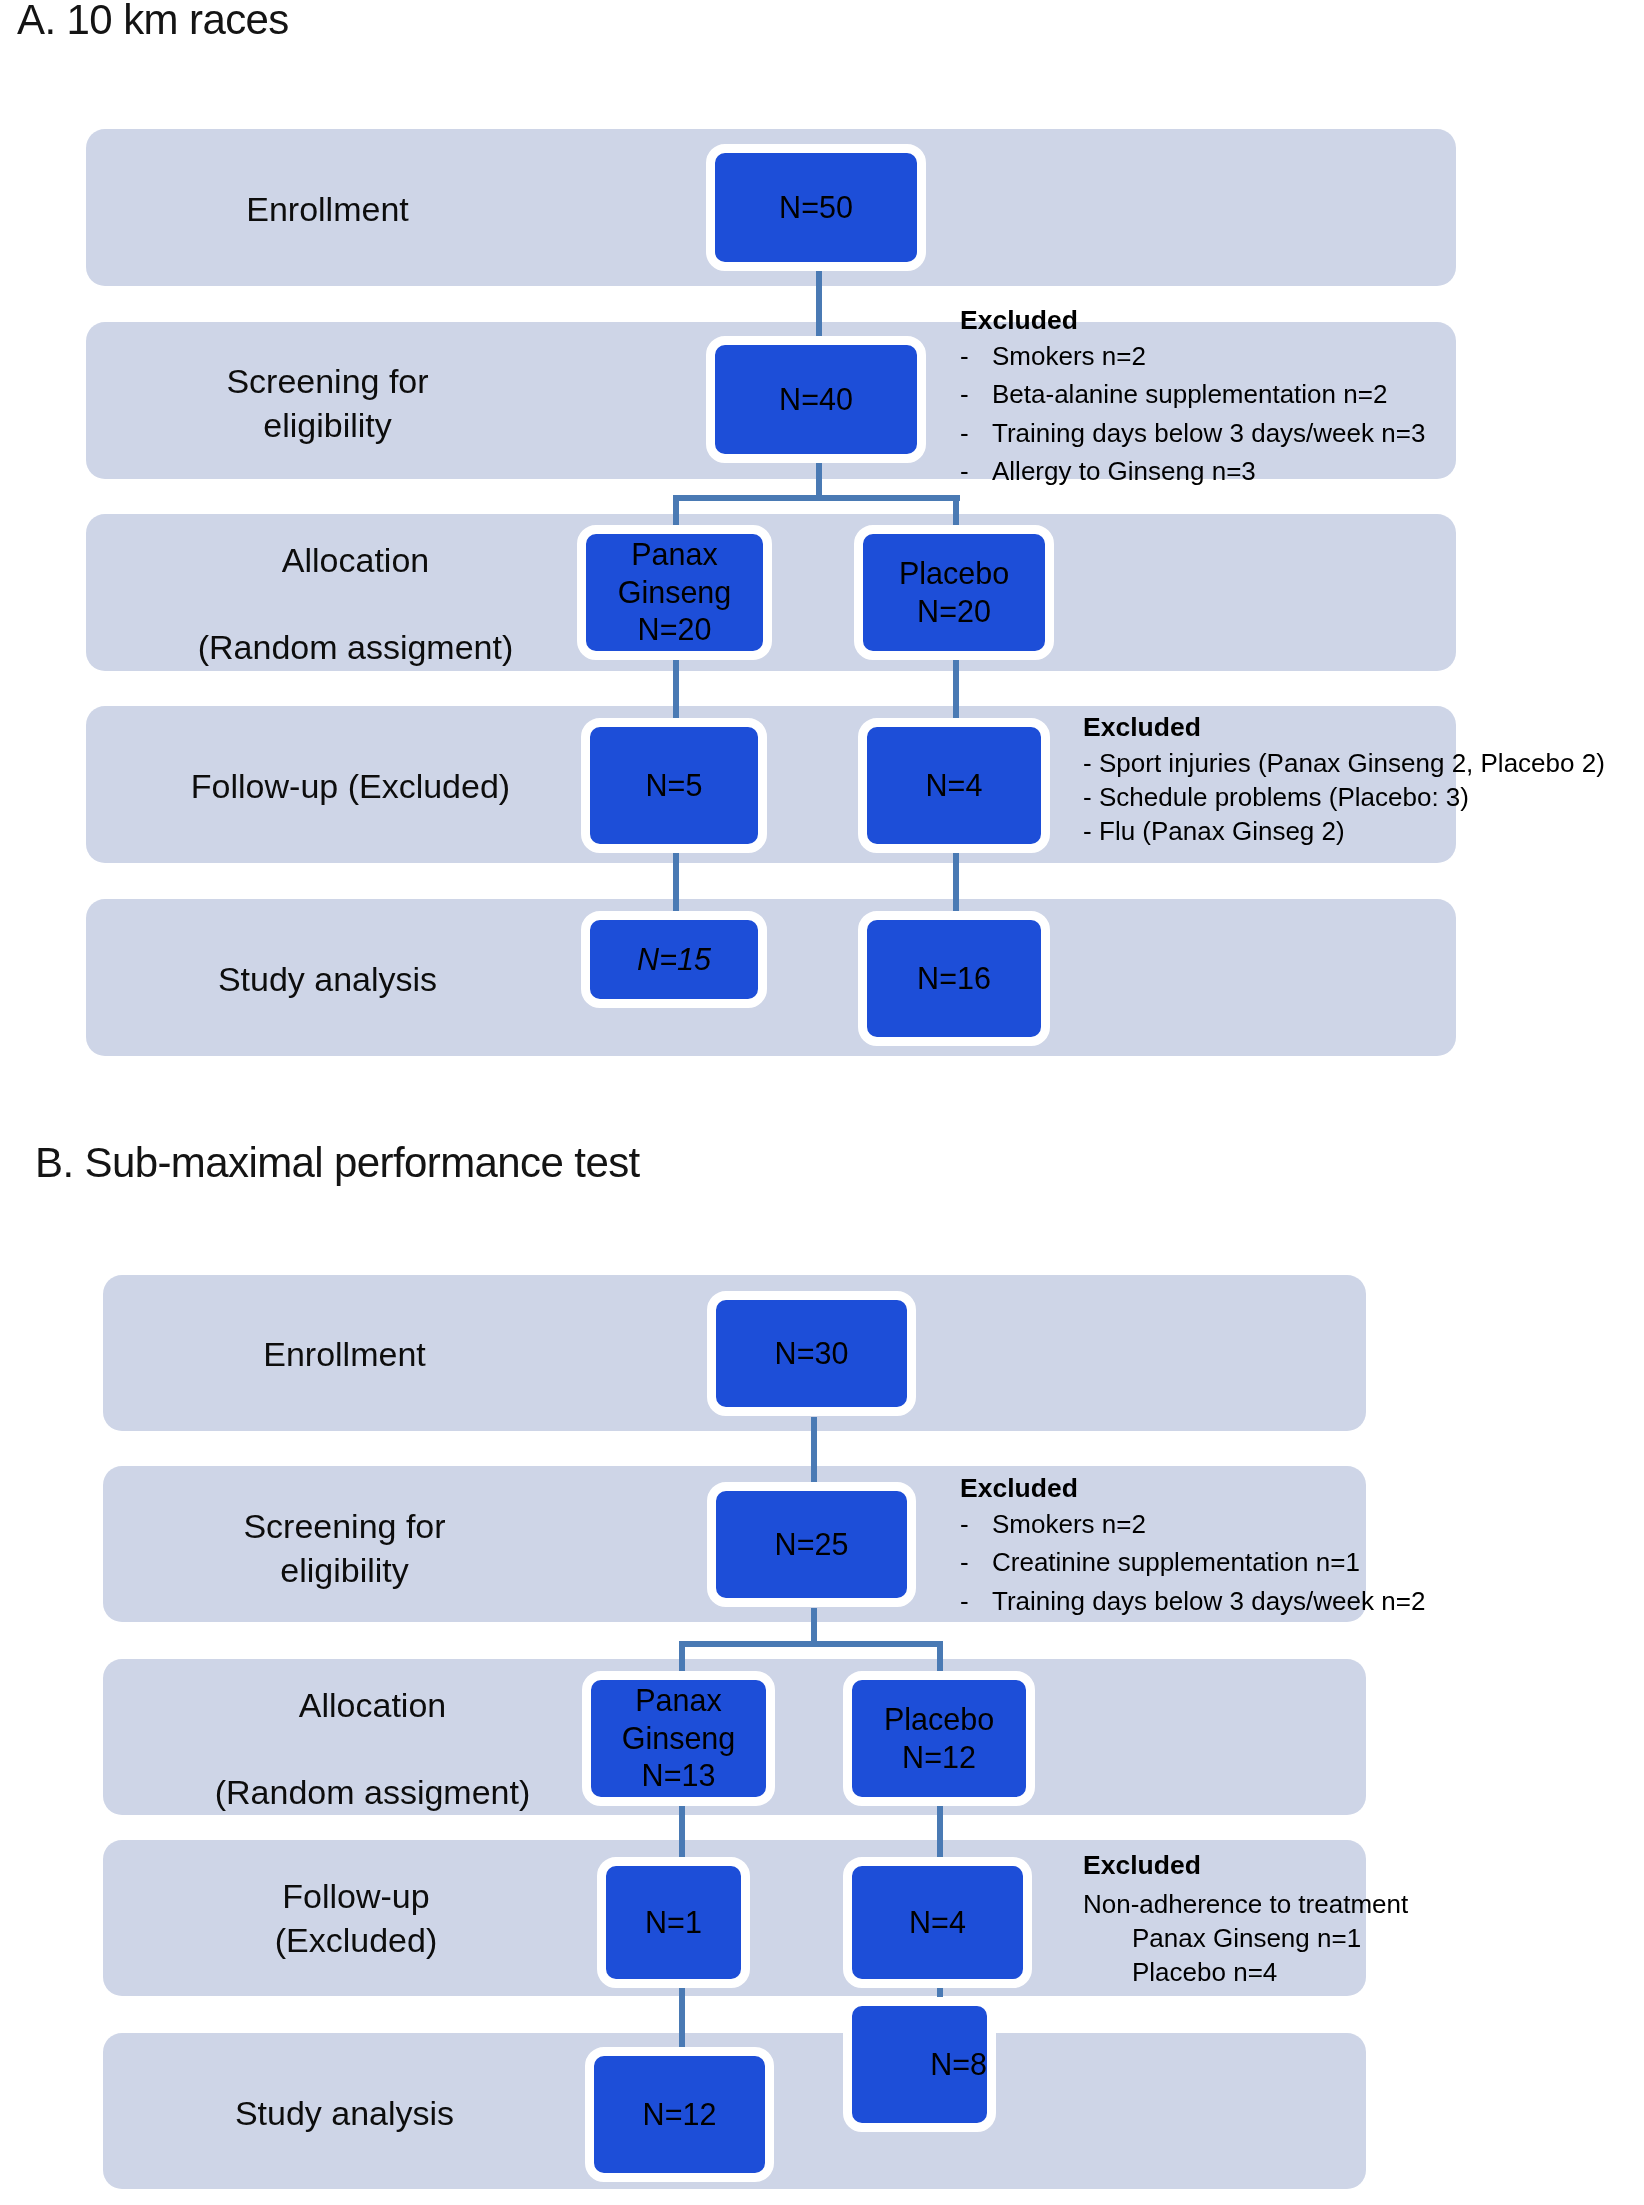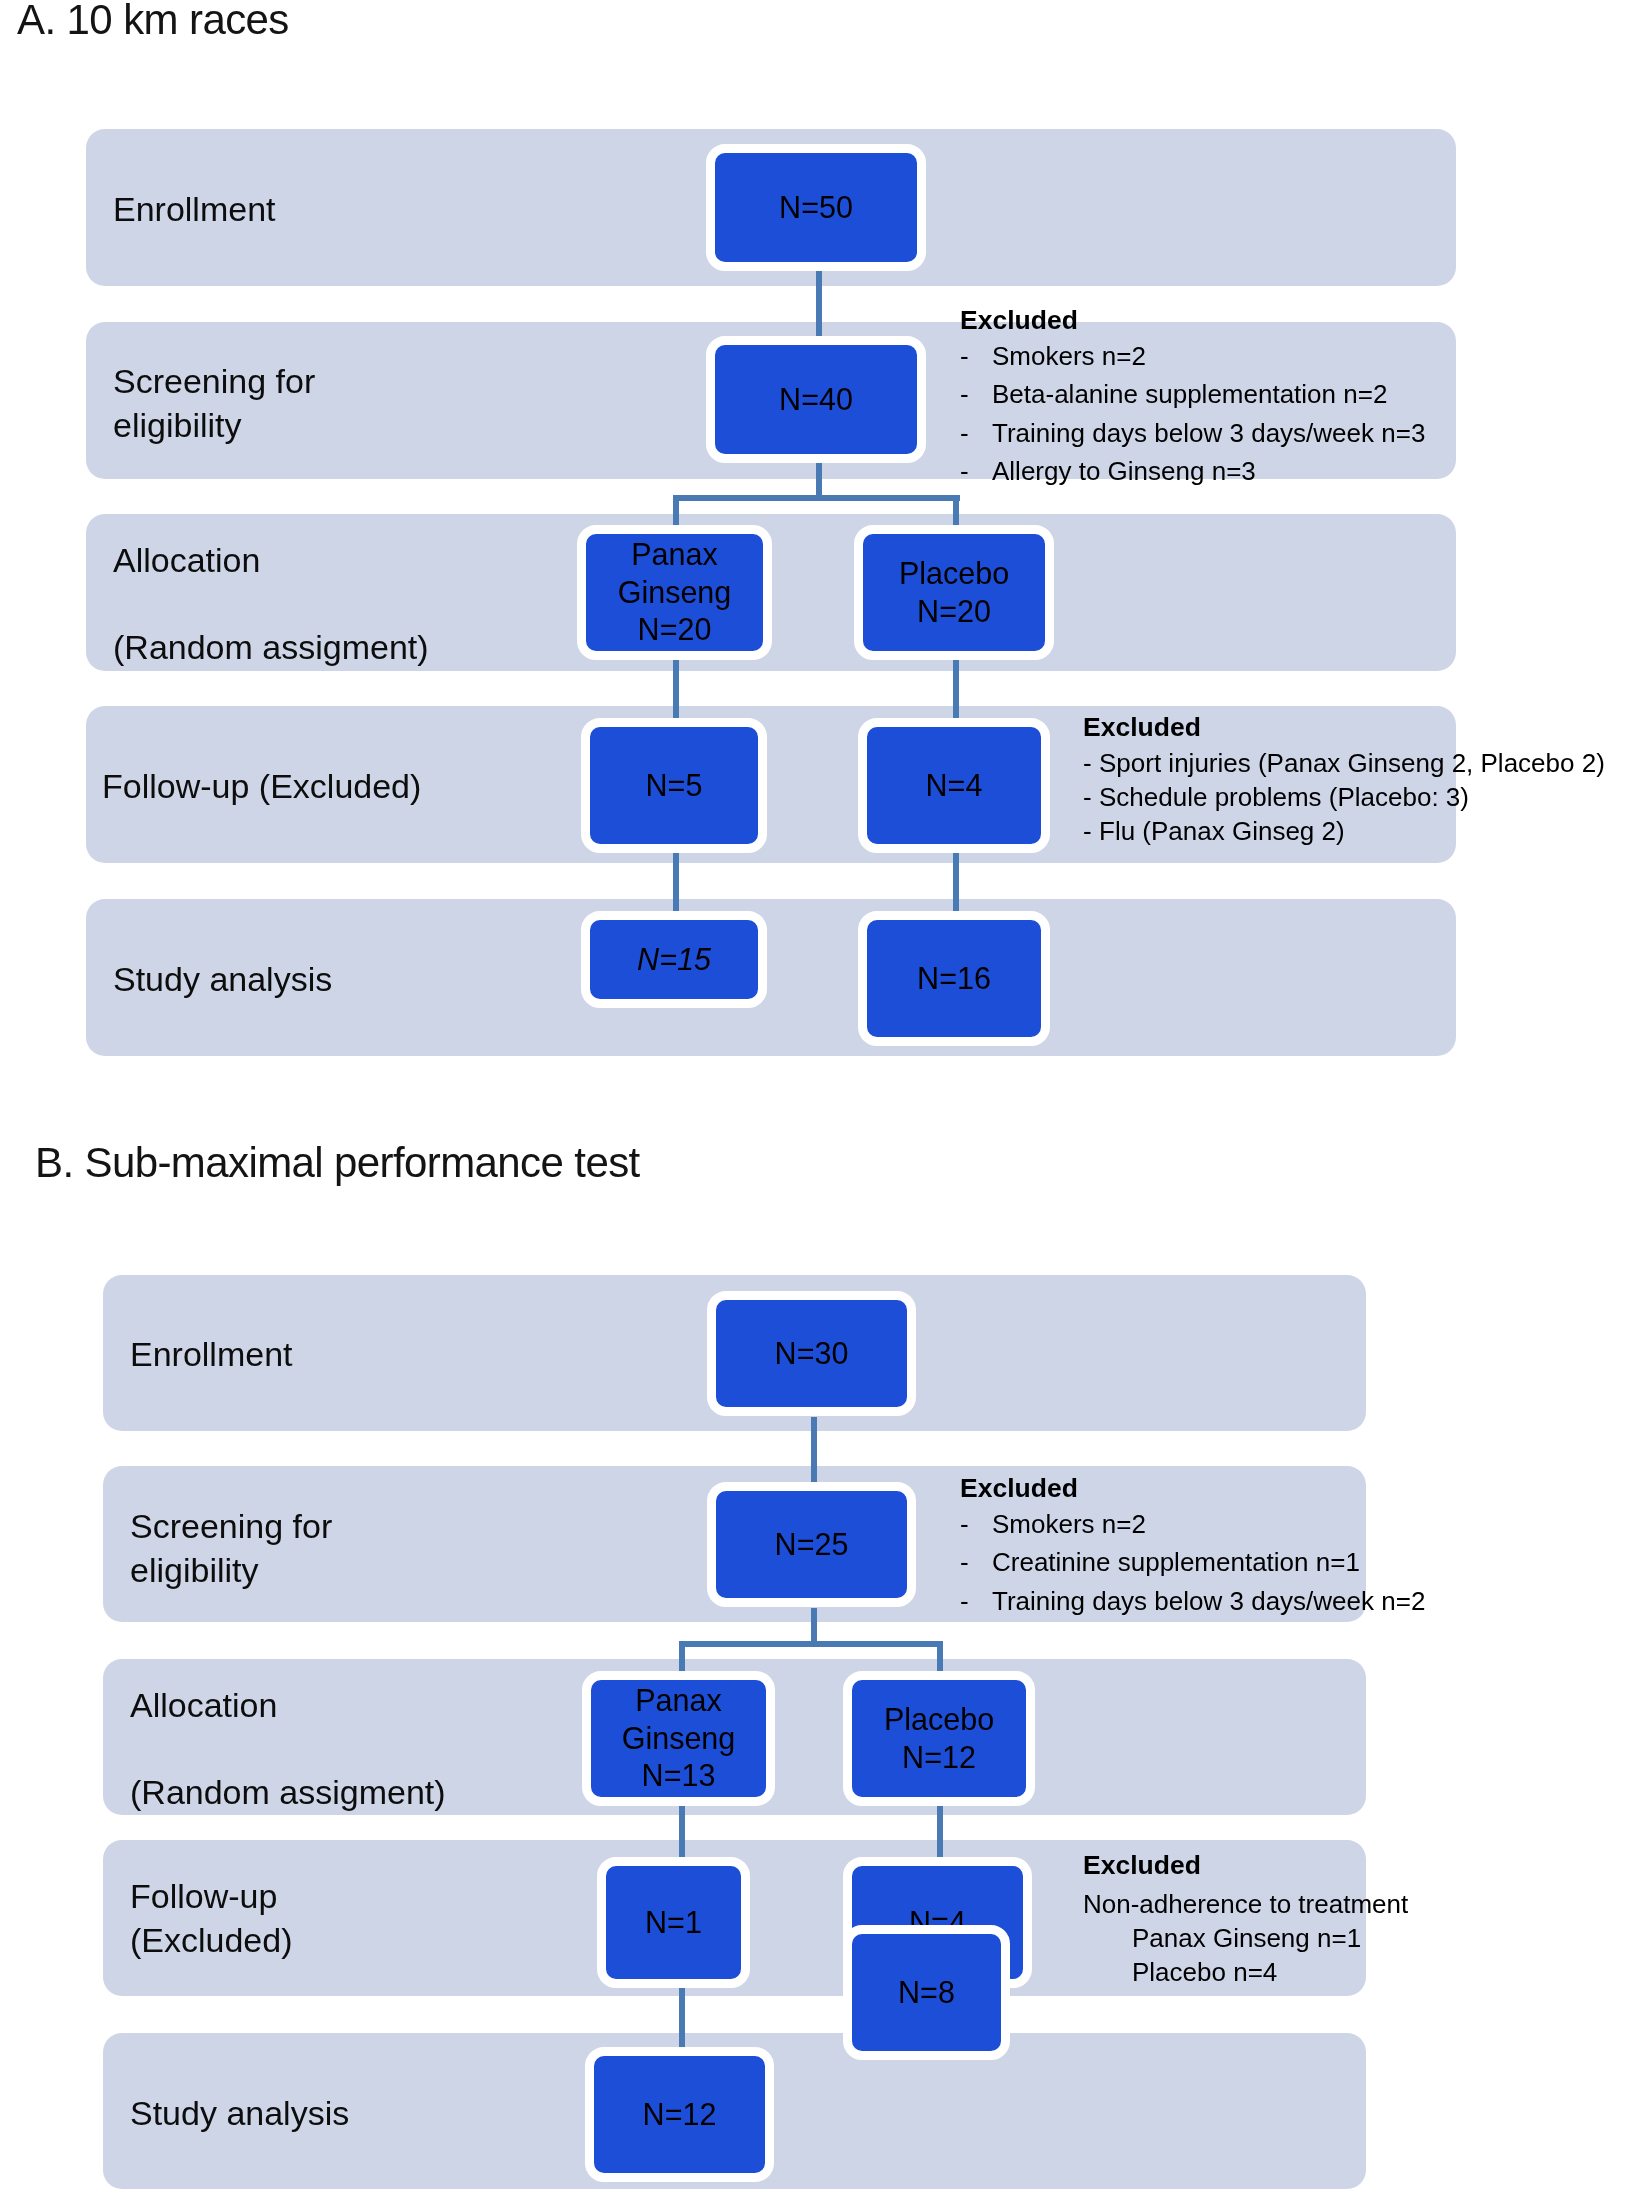--- a/index.html
+++ b/index.html
@@ -26,20 +26,21 @@
     background:#ced5e7;
     border-radius:19px;
   }
 
   
   .stage-label{
     position:absolute;
     font-size:34px;
     line-height:1.28;
     color:#0d0d0d;
+    text-align:center;
     white-space:pre-line;
   }
 
   
   .node{
     position:absolute;
     background:#1d4ed8;
     border:9.6px solid #ffffff;
     border-radius:19px;
     box-sizing:border-box;
@@ -275,21 +276,21 @@
   </div>
 
   <div class="node" style="left:843px;top:1857px;width:189px;height:131px;">
     <span class="node-text">N=4</span>
   </div>
 
   <div class="node" style="left:585px;top:2047px;width:189px;height:135px;">
     <span class="node-text">N=12</span>
   </div>
 
-  <div class="node" style="left:843px;top:1925px;width:167px;height:135px;">
+  <div class="node" style="left:843px;top:1997px;width:153px;height:135px;justify-content:flex-end;">
     <span class="node-text">N=8</span>
   </div>
 
   <div class="excl" style="left:944px;top:1473px;">
     <div class="excl-title">Excluded</div>
     <ul class="excl-list">
       <li>
           <span class="dash">-</span>
           <span>Smokers n=2</span>
         </li>

